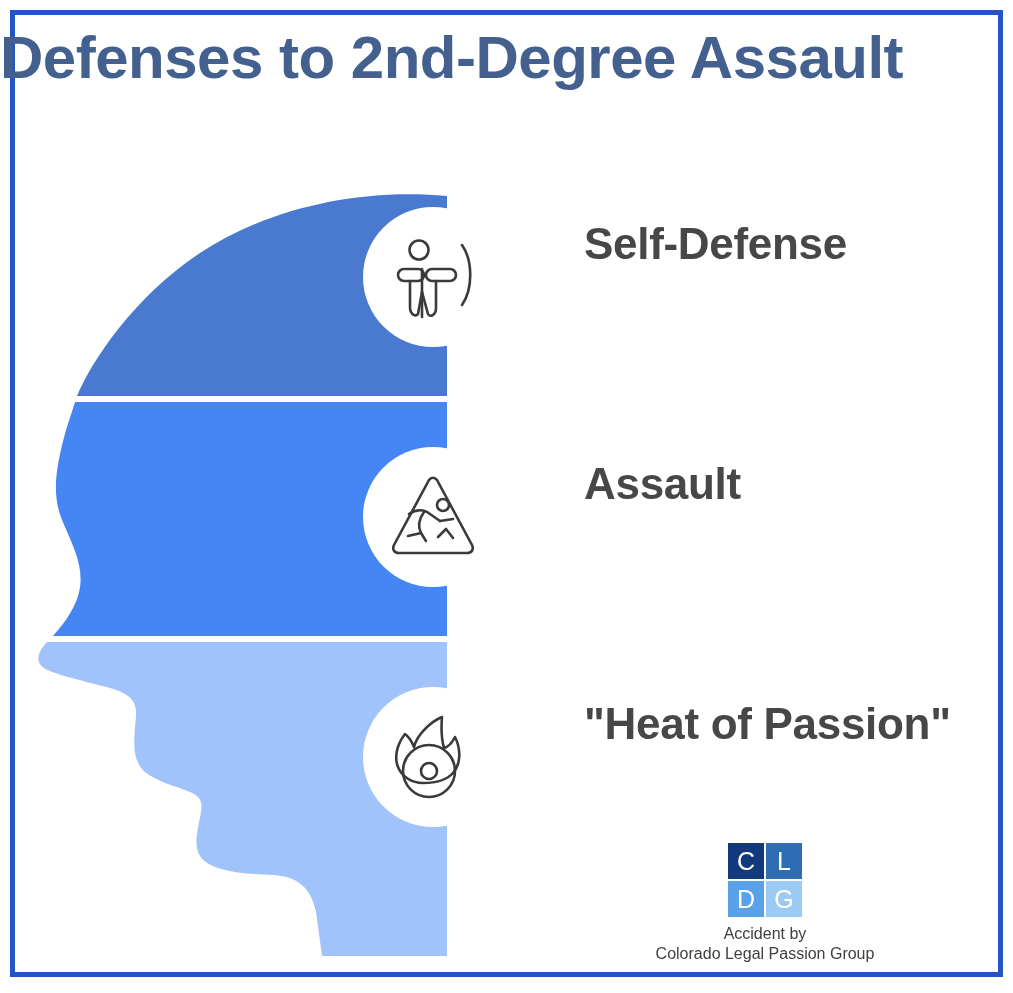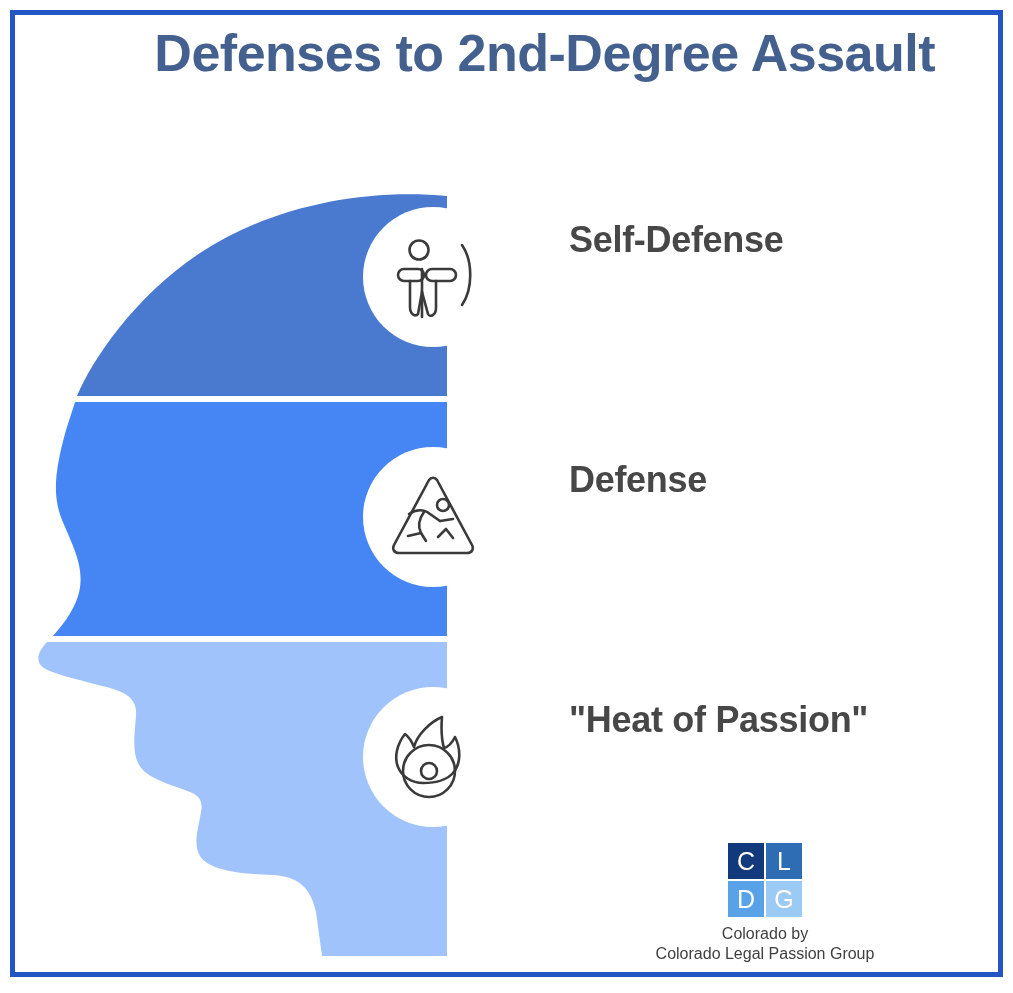--- a/index.html
+++ b/index.html
@@ -32,22 +32,22 @@
     box-sizing: border-box;
     background: #ffffff;
   }
 
   
   .title {
     position: absolute;
     left: 0;
     top: 26px;
     width: 935px;
-    text-align: right;
-    font-size: 52px;
+    text-align: left;
+    font-size: 60px;
     font-weight: 700;
     letter-spacing: -0.5px;
     color: #44608f;
     line-height: 1.05;
     white-space: nowrap;
     font-family: "Liberation Sans", sans-serif;
   }
 
   
   .head-stage {
@@ -78,22 +78,22 @@
   }
   .badge svg { display: block; }
 
   .badge-1 { left: 363px; top: 207px; }
   .badge-2 { left: 363px; top: 447px; }
   .badge-3 { left: 363px; top: 687px; }
 
   
   .row-label {
     position: absolute;
-    left: 569px;
-    font-size: 36px;
+    left: 584px;
+    font-size: 44px;
     font-weight: 700;
     color: #474747;
     letter-spacing: -0.3px;
     white-space: nowrap;
     line-height: 1;
     font-family: "Liberation Sans", sans-serif;
   }
   .label-1 { top: 222px; }
   .label-2 { top: 462px; }
   .label-3 { top: 702px; }
@@ -231,29 +231,29 @@
                  C 76,55 76,40 70,28
                  C 67,34 63,38 59,39
                  C 57,32 56,20 57,8 Z"></path>
         <circle cx="44" cy="62" r="26"></circle>
         <circle cx="44" cy="62" r="8"></circle>
       </g>
     </svg>
   </div>
 
   <div class="row-label label-1">Self-Defense</div>
-  <div class="row-label label-2">Defense</div>
+  <div class="row-label label-2">Assault</div>
   <div class="row-label label-3">"Heat of Passion"</div>
 
   <div class="footer">
     <div class="logo-grid">
       <div class="logo-cell cell-c">C</div>
       <div class="logo-cell cell-l">L</div>
       <div class="logo-cell cell-d">D</div>
       <div class="logo-cell cell-g">G</div>
     </div>
     <div class="copyright">
-      <div>Colorado by</div>
+      <div>Accident by</div>
       <div>Colorado Legal Passion Group</div>
     </div>
   </div>
 
 </div>
 
 </body></html>

